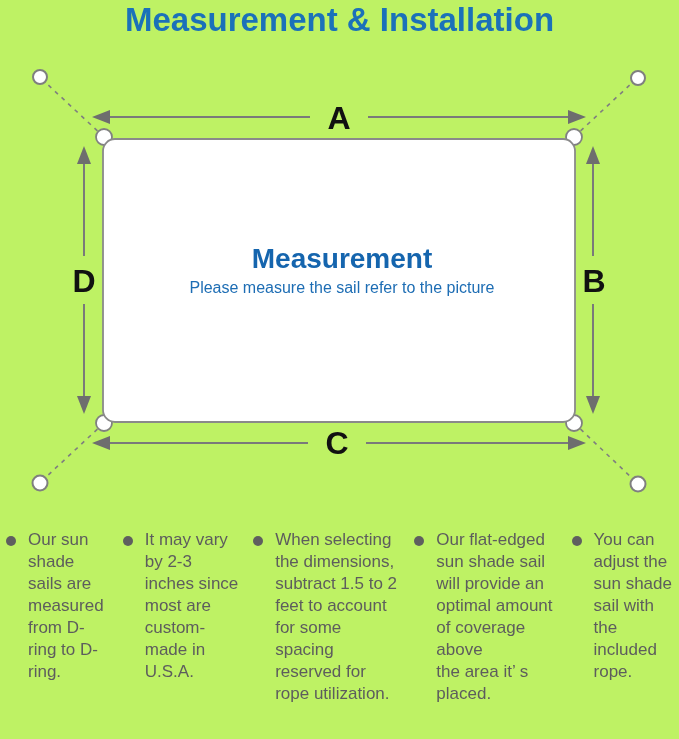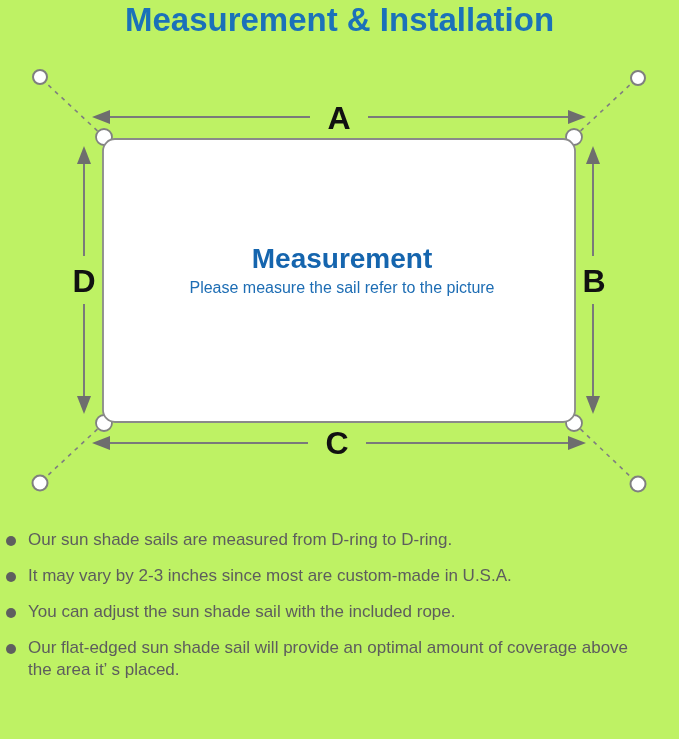--- a/index.html
+++ b/index.html
@@ -41,21 +41,21 @@
   .center-subtitle {
     font-size: 16px;
     fill: #1d6db4;
   }
   .bullets {
     position: absolute;
     top: 529px;
     left: 6px;
     right: 4px;
     display: flex;
-    flex-direction: column;
+    flex-direction: row;
     gap: 14px;
   }
   .bullet-row { display: flex; align-items: flex-start; }
   .dot {
     width: 10px;
     height: 10px;
     border-radius: 50%;
     background: #5f5f5f;
     margin: 7px 12px 0 0;
     flex: 0 0 10px;
@@ -140,22 +140,27 @@
     <div class="bullet-row">
       <span class="dot"></span>
       <span class="bullet-text">Our sun shade sails are measured from D-ring to D-ring.</span>
     </div>
     <div class="bullet-row">
       <span class="dot"></span>
       <span class="bullet-text">It may vary by 2-3 inches since most are custom-made in U.S.A.</span>
     </div>
     <div class="bullet-row">
       <span class="dot"></span>
-      <span class="bullet-text">You can adjust the sun shade sail with the included rope.</span>
+      <span class="bullet-text">When selecting the dimensions, subtract 1.5 to 2 feet to account for some spacing
+reserved for rope utilization.</span>
     </div>
     <div class="bullet-row">
       <span class="dot"></span>
       <span class="bullet-text">Our flat-edged sun shade sail will provide an optimal amount of coverage above
 the area it’ s placed.</span>
     </div>
+    <div class="bullet-row">
+      <span class="dot"></span>
+      <span class="bullet-text">You can adjust the sun shade sail with the included rope.</span>
+    </div>
   </div>
 
 </div>
 
 </body></html>

